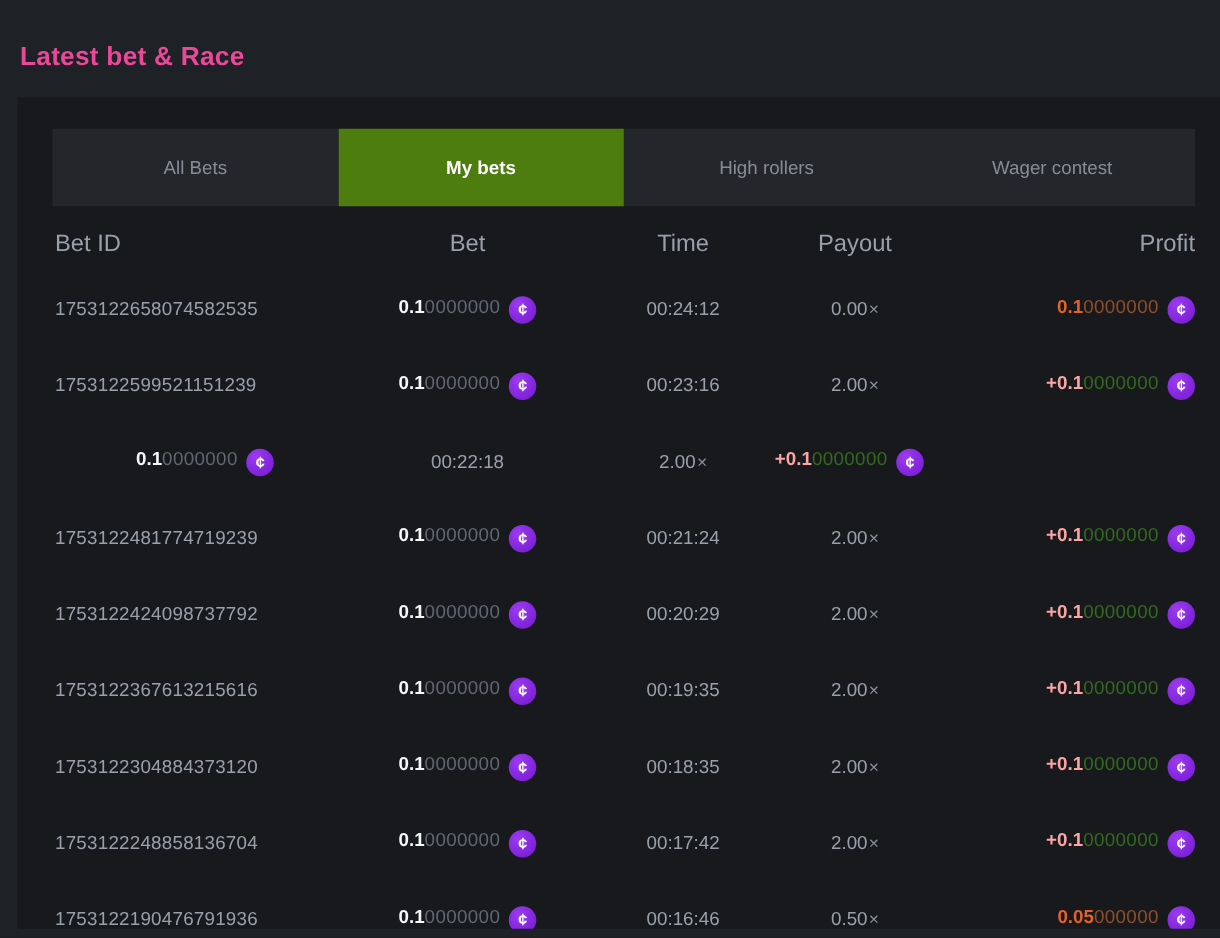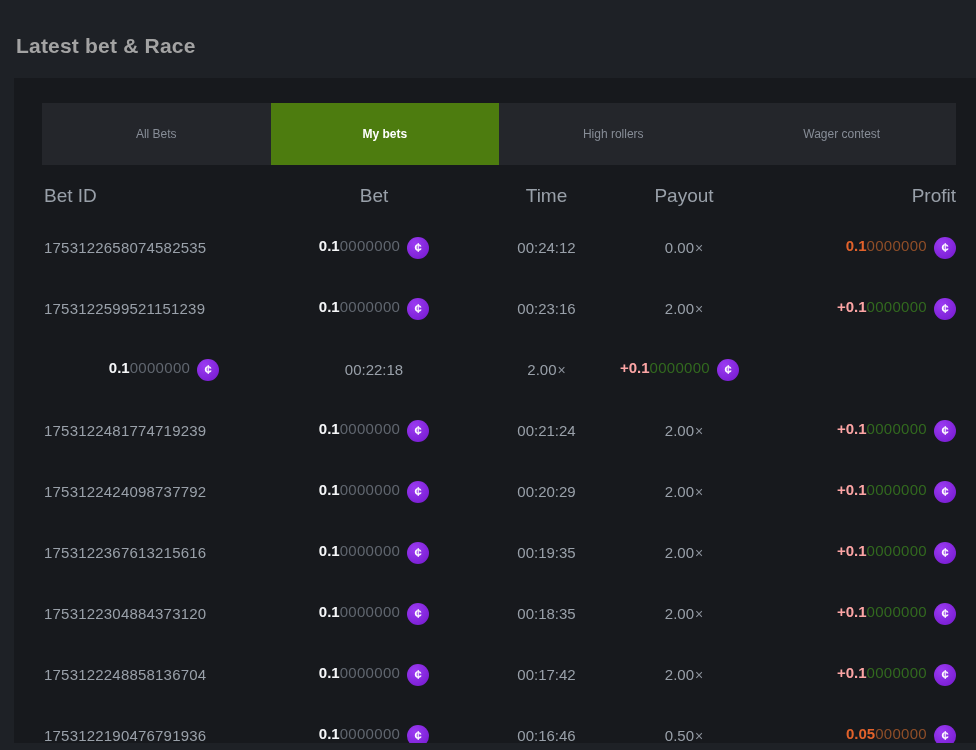--- a/index.html
+++ b/index.html
@@ -6,21 +6,21 @@
   html, body {
     width: 976px; height: 750px;
     overflow: hidden;
     background: #1e2126;
     font-family: "Liberation Sans", "DejaVu Sans", sans-serif;
   }
   .page-header {
     padding: 34px 16px 20px 16px;
   }
   .page-title {
-    color: #a3a3a3;
+    color: #ec4899;
     font-size: 21px;
     font-weight: 600;
     letter-spacing: 0.2px;
   }
   .panel {
     margin-left: 14px;
     height: 665px;
     background: #17191d;
     overflow: hidden;
   }
@@ -29,21 +29,21 @@
     height: 62px;
     background: #24262b;
     display: flex;
   }
   .tab {
     flex: 1 1 0;
     border: none;
     background: transparent;
     color: #878d97;
     font-family: inherit;
-    font-size: 12px;
+    font-size: 15px;
     font-weight: 400;
     cursor: pointer;
     display: flex;
     align-items: center;
     justify-content: center;
   }
   .tab.active {
     background: #4d7c0f;
     color: #ffffff;
     font-weight: 700;

